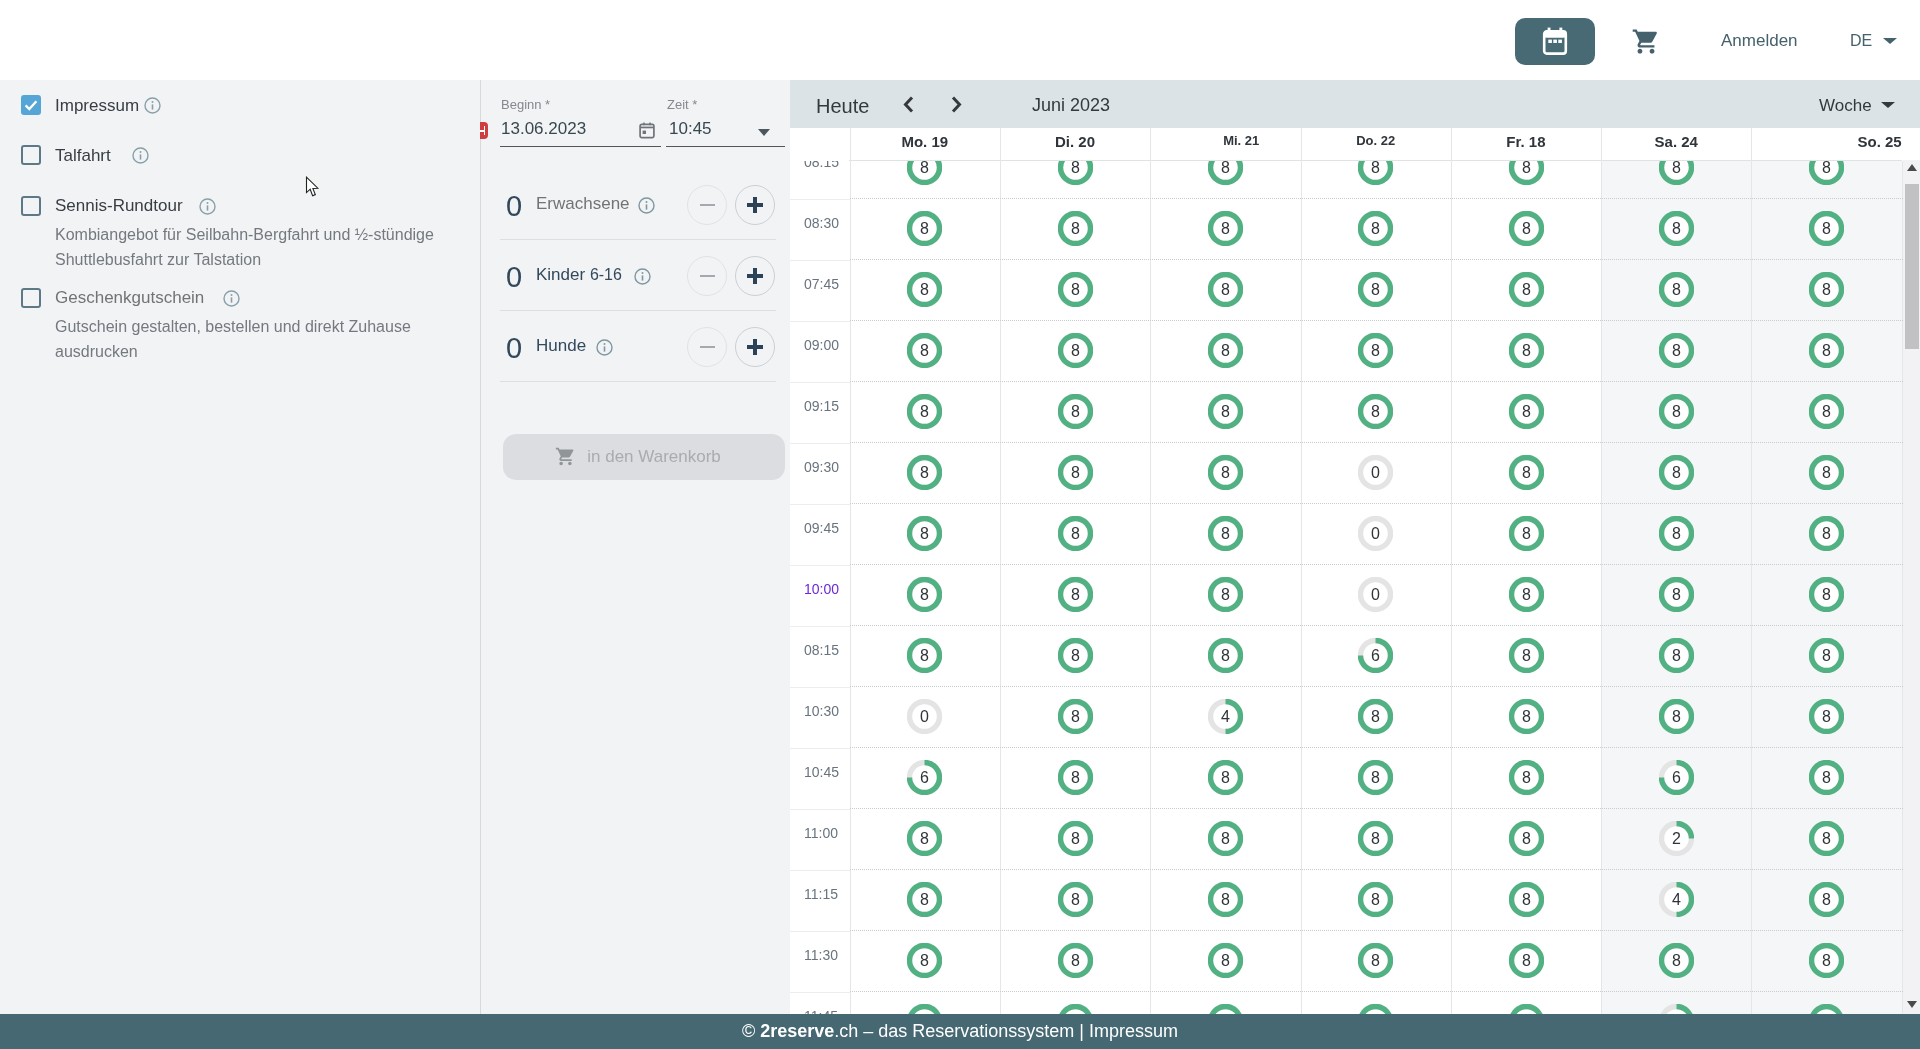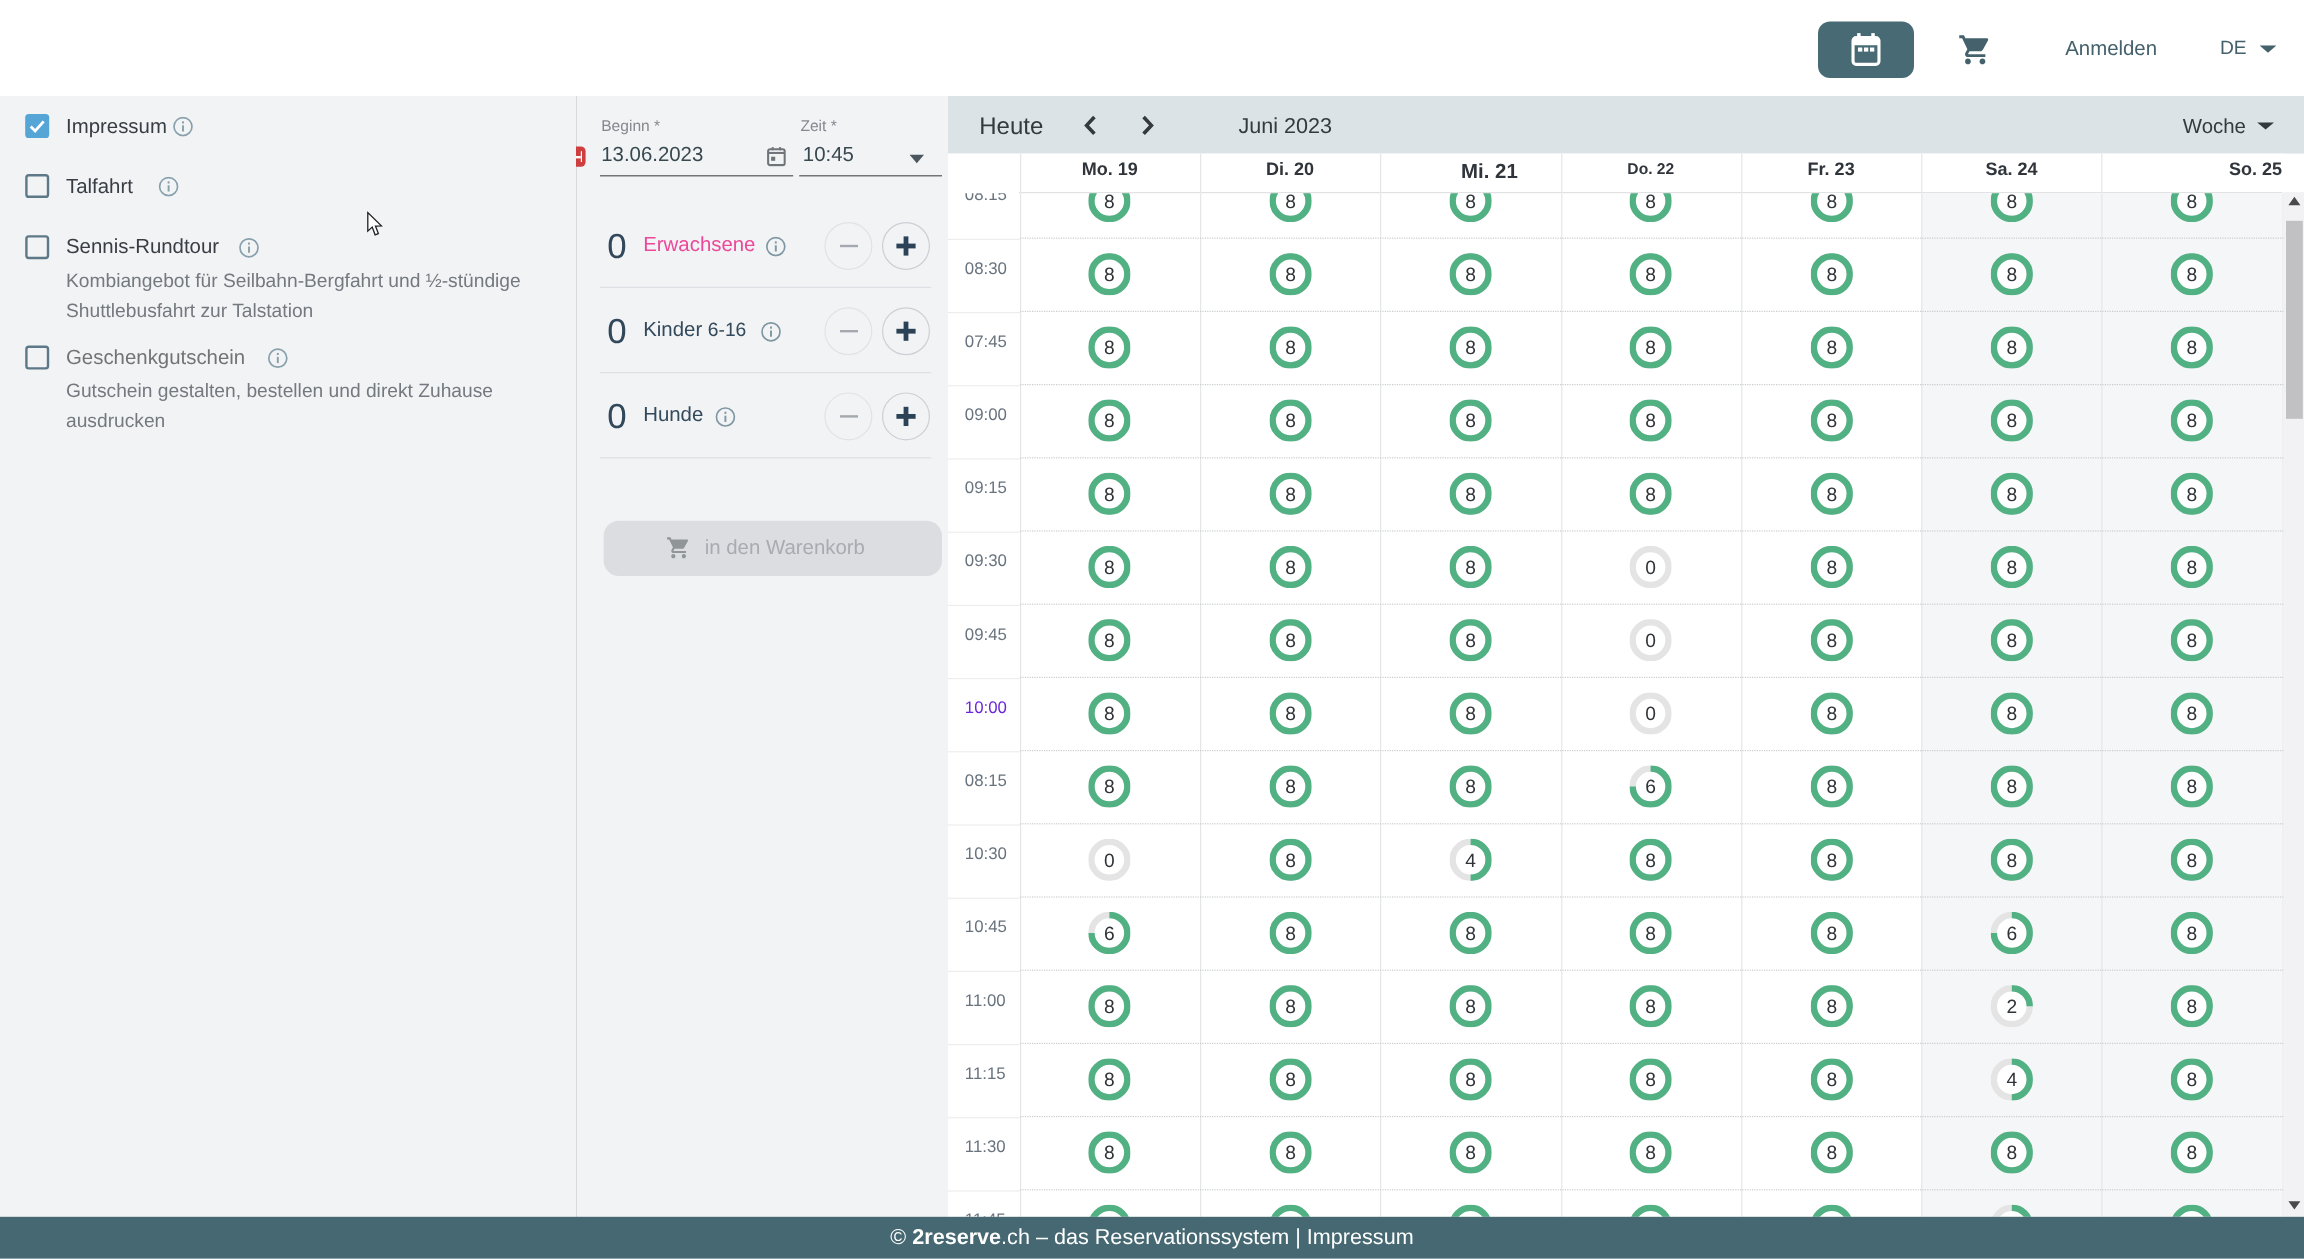--- a/index.html
+++ b/index.html
@@ -70,21 +70,21 @@
     <rect x="3.6" y="8.6" width="3.4" height="3.4" fill="#6f7479"></rect>
     <rect x="4.1" y="0.6" width="1.7" height="2.6" fill="#6f7479"></rect>
     <rect x="10.2" y="0.6" width="1.7" height="2.6" fill="#6f7479"></rect>
   </svg>
 <div class="a" style="left:500px;top:146px;width:161px;height:1px;background:#53575b"></div>
 <div class="a" style="left:667px;top:97px;font-size:13px;color:#84898f">Zeit *</div>
 <div class="a" style="left:669px;top:119px;font-size:17px;color:#374850">10:45</div>
 <div class="a" style="left:758px;top:129px;width:0;height:0;border-left:6.5px solid transparent;border-right:6.5px solid transparent;border-top:7px solid #4c565e"></div>
 <div class="a" style="left:666px;top:146px;width:119px;height:1px;background:#53575b"></div>
 <div class="a" style="left:506px;top:190px;font-size:29px;color:#31475a">0</div>
-<div class="a" style="left:536px;top:194px;font-size:17px;color:#ec4899">Erwachsene</div>
+<div class="a" style="left:536px;top:194px;font-size:17px;color:#737373">Erwachsene</div>
 <svg class="a" style="left:638px;top:197px" width="17" height="17" viewBox="0 0 17 17">
     <circle cx="8.5" cy="8.5" r="7.5" fill="none" stroke="#7e97a2" stroke-width="1.4"></circle>
     <rect x="7.7" y="7.4" width="1.6" height="5.2" fill="#7e97a2"></rect>
     <rect x="7.7" y="4.1" width="1.6" height="1.8" fill="#7e97a2"></rect>
   </svg>
 <div class="a" style="left:687px;top:185px;width:40px;height:40px;border:1px solid #e0e3e5;border-radius:50%"></div>
 <div class="a" style="left:699.5px;top:203.8px;width:15px;height:2.4px;background:#a3a9ae"></div>
 <div class="a" style="left:735px;top:185px;width:40px;height:40px;border:1px solid #cbd0d4;border-radius:50%"></div>
 <div class="a" style="left:747px;top:203.4px;width:16px;height:3.2px;background:#2c4257"></div>
 <div class="a" style="left:753.4px;top:197px;width:3.2px;height:16px;background:#2c4257"></div>
@@ -133,23 +133,23 @@
 <div class="a" style="left:849px;top:160px;width:1053px;height:1px;background:#e0e2e4"></div>
 <div class="a" style="left:849.6px;top:128px;width:1px;height:33px;background:#e4e6e8"></div>
 <div class="a" style="left:999.9px;top:128px;width:1px;height:33px;background:#e4e6e8"></div>
 <div class="a" style="left:1150.2px;top:128px;width:1px;height:33px;background:#e4e6e8"></div>
 <div class="a" style="left:1300.5px;top:128px;width:1px;height:33px;background:#e4e6e8"></div>
 <div class="a" style="left:1450.8px;top:128px;width:1px;height:33px;background:#e4e6e8"></div>
 <div class="a" style="left:1601.1px;top:128px;width:1px;height:33px;background:#e4e6e8"></div>
 <div class="a" style="left:1751.4px;top:128px;width:1px;height:33px;background:#e4e6e8"></div>
 <div class="a" style="left:849.6px;top:133px;width:150.3px;text-align:center;font-size:15px;font-weight:bold;color:#2f353b">Mo. 19</div>
 <div class="a" style="left:999.9px;top:133px;width:150.3px;text-align:center;font-size:15px;font-weight:bold;color:#2f353b">Di. 20</div>
-<div class="a" style="left:1150.2px;top:133px;width:182px;text-align:center;font-size:17px;font-weight:bold;color:#2f353b">Mi. 21</div>
+<div class="a" style="left:1150.2px;top:133px;width:182px;text-align:center;font-size:13px;font-weight:bold;color:#2f353b">Mi. 21</div>
 <div class="a" style="left:1300.5px;top:133px;width:150.3px;text-align:center;font-size:13px;font-weight:bold;color:#2f353b">Do. 22</div>
-<div class="a" style="left:1450.8px;top:133px;width:150.3px;text-align:center;font-size:15px;font-weight:bold;color:#2f353b">Fr. 23</div>
+<div class="a" style="left:1450.8px;top:133px;width:150.3px;text-align:center;font-size:15px;font-weight:bold;color:#2f353b">Fr. 18</div>
 <div class="a" style="left:1601.1px;top:133px;width:150.3px;text-align:center;font-size:15px;font-weight:bold;color:#2f353b">Sa. 24</div>
 <div class="a" style="left:1751.4px;top:133px;width:150.3px;text-align:right;font-size:15px;font-weight:bold;color:#2f353b">So. 25</div>
 <div class="a" style="left:790px;top:161px;width:1114px;height:853px;overflow:hidden">
 <div class="a" style="left:811.1px;top:0;width:150.3px;height:853px;background:#f5f6f8"></div>
 <div class="a" style="left:961.4px;top:0;width:150.3px;height:853px;background:#f5f6f8"></div>
 <div class="a" style="left:59.6px;top:0;width:1px;height:853px;background:#e4e6e8"></div>
 <div class="a" style="left:209.9px;top:0;width:1px;height:853px;background:#e4e6e8"></div>
 <div class="a" style="left:360.2px;top:0;width:1px;height:853px;background:#e4e6e8"></div>
 <div class="a" style="left:510.5px;top:0;width:1px;height:853px;background:#e4e6e8"></div>
 <div class="a" style="left:660.8px;top:0;width:1px;height:853px;background:#e4e6e8"></div>

